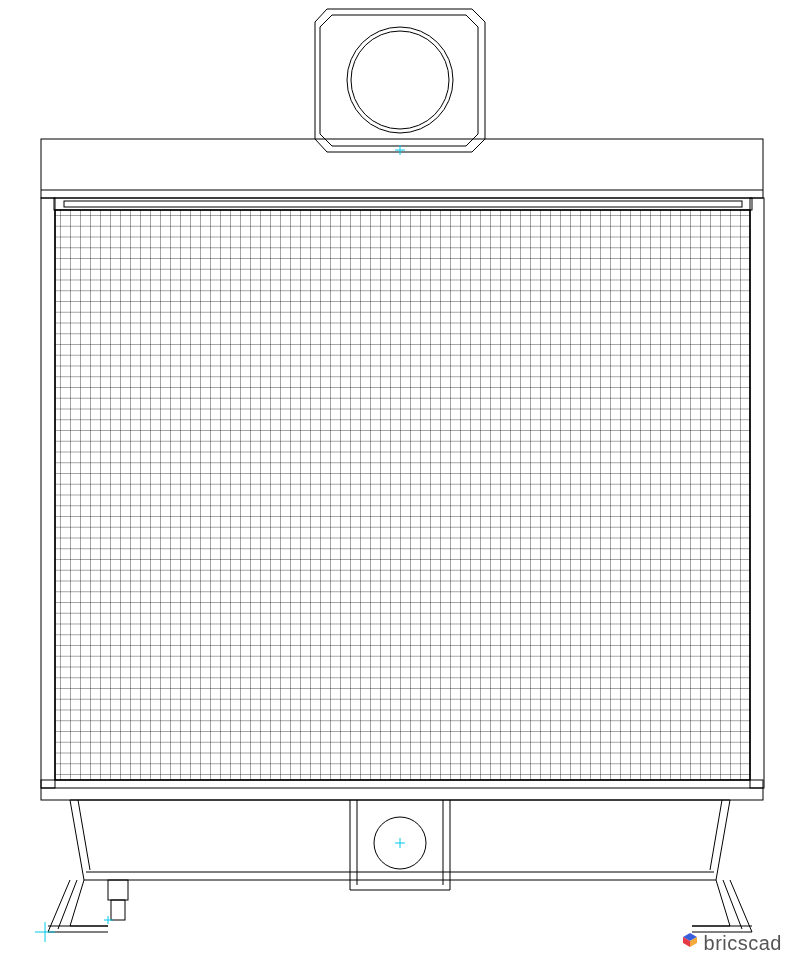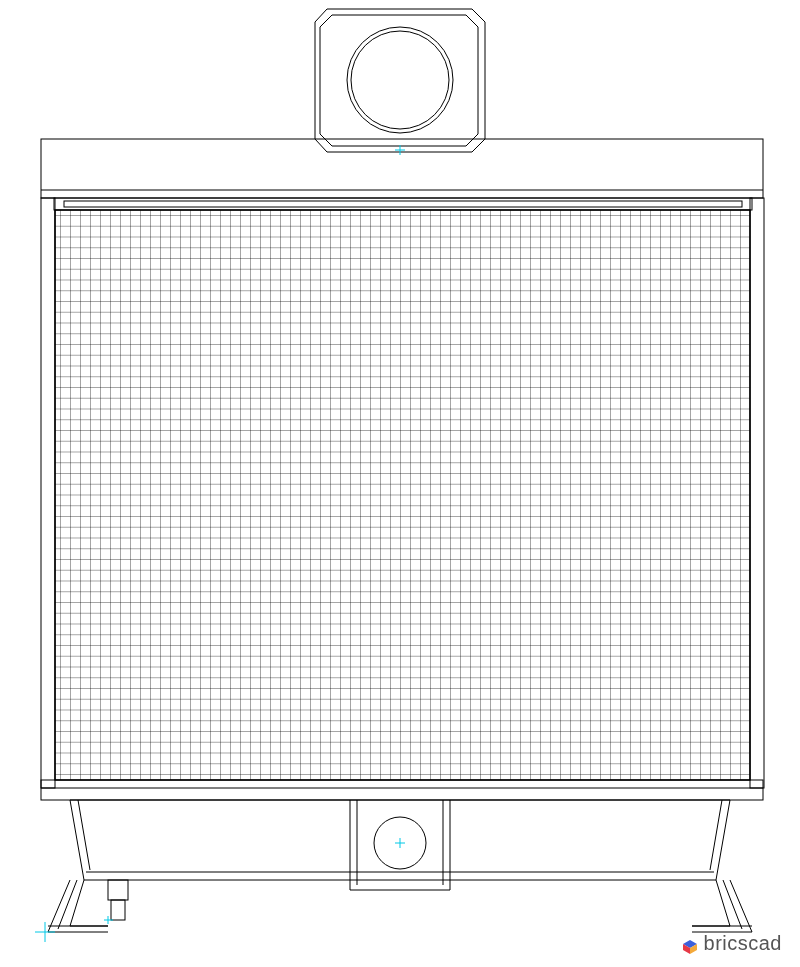--- a/index.html
+++ b/index.html
@@ -1,18 +1,18 @@
 <!DOCTYPE html>
 <html><head>
 <meta charset="utf-8">
 <style>
   * { box-sizing: border-box; margin: 0; padding: 0; }
   body { width: 800px; height: 967px; background: #fff; position: relative; font-family: Arial, sans-serif; }
   .canvas { position: absolute; top: 0; left: 0; width: 800px; height: 967px; }
-  .watermark { position: absolute; bottom: 12px; right: 18px; display: flex; align-items: flex-end; gap: 6px; }
+  .watermark { position: absolute; bottom: 12px; right: 18px; display: flex; align-items: flex-start; gap: 6px; }
   .watermark-logo { width: 16px; height: 16px; }
   .watermark-text { font-size: 20px; color: #555; font-weight: 400; letter-spacing: 0.5px; }
 </style>
 </head>
 <body>
 
 <svg class="canvas" viewBox="0 0 800 967">
   <g stroke="#000" stroke-width="1" fill="none">
 
     <g>

